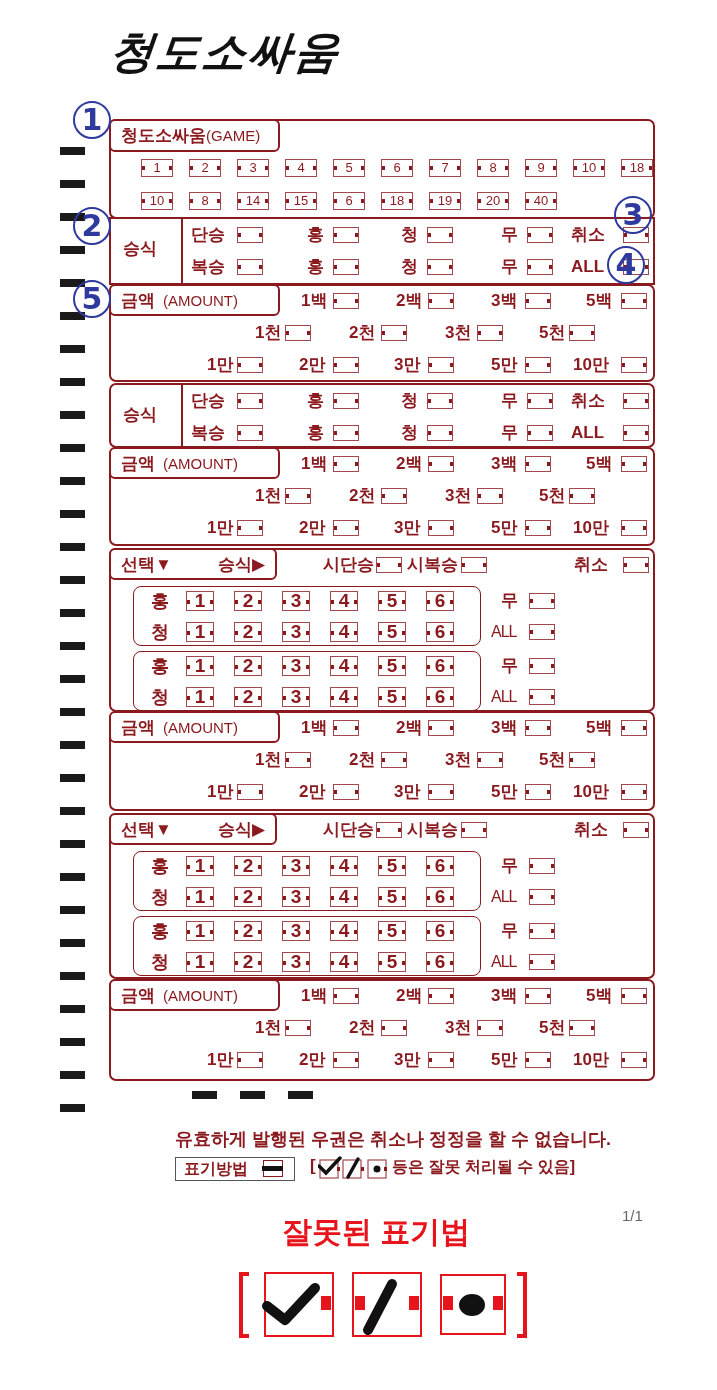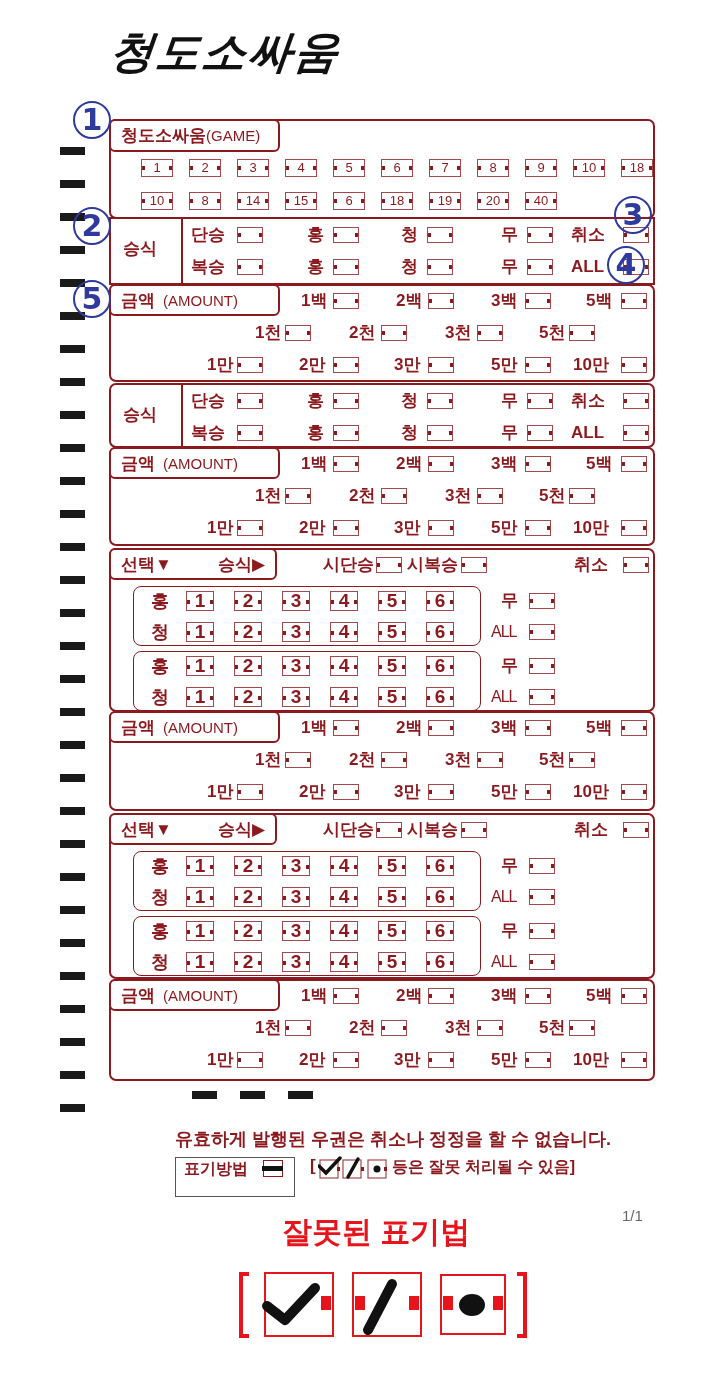--- a/index.html
+++ b/index.html
@@ -384,21 +384,21 @@
 <div class="mark" style="left:240px;top:1091px;"></div>
 <div class="mark" style="left:288px;top:1091px;"></div>
 
 <div class="circ" style="left:73px;top:101px;">1</div>
 <div class="circ" style="left:73px;top:207px;">2</div>
 <div class="circ" style="left:614px;top:196px;">3</div>
 <div class="circ" style="left:607px;top:246px;">4</div>
 <div class="circ" style="left:73px;top:280px;">5</div>
 
 <div class="notice" style="left:175px;top:1127px;">유효하게 발행된 우권은 취소나 정정을 할 수 없습니다.</div>
-<div class="abs" style="left:175px;top:1157px;width:120px;height:40px;border:1.5px solid #555;box-sizing:border-box;">
+<div class="abs" style="left:175px;top:1157px;width:120px;height:24px;border:1.5px solid #555;box-sizing:border-box;">
   <span class="abs" style="left:8px;top:1px;font-weight:bold;font-size:16px;color:#8b1a1f;">표기방법</span>
   <span class="abs" style="left:87px;top:2px;width:20px;height:17px;border:1.5px solid #8b1a1f;box-sizing:border-box;">
       <span class="abs" style="left:-2px;top:5px;width:21px;height:5px;background:#111;"></span>
     </span>
 </div>
 <span class="notice" style="left:310px;top:1156px;font-size:17px;">[</span>
 <svg class="abs" style="left:318px;top:1152px;" width="72" height="30">
   <rect x="2" y="8" width="18" height="18" fill="none" stroke="#a3484c" stroke-width="1.2"></rect>
   <rect x="25" y="8" width="18" height="18" fill="none" stroke="#a3484c" stroke-width="1.2"></rect>
   <rect x="50" y="8" width="18" height="18" fill="none" stroke="#a3484c" stroke-width="1.2"></rect>

